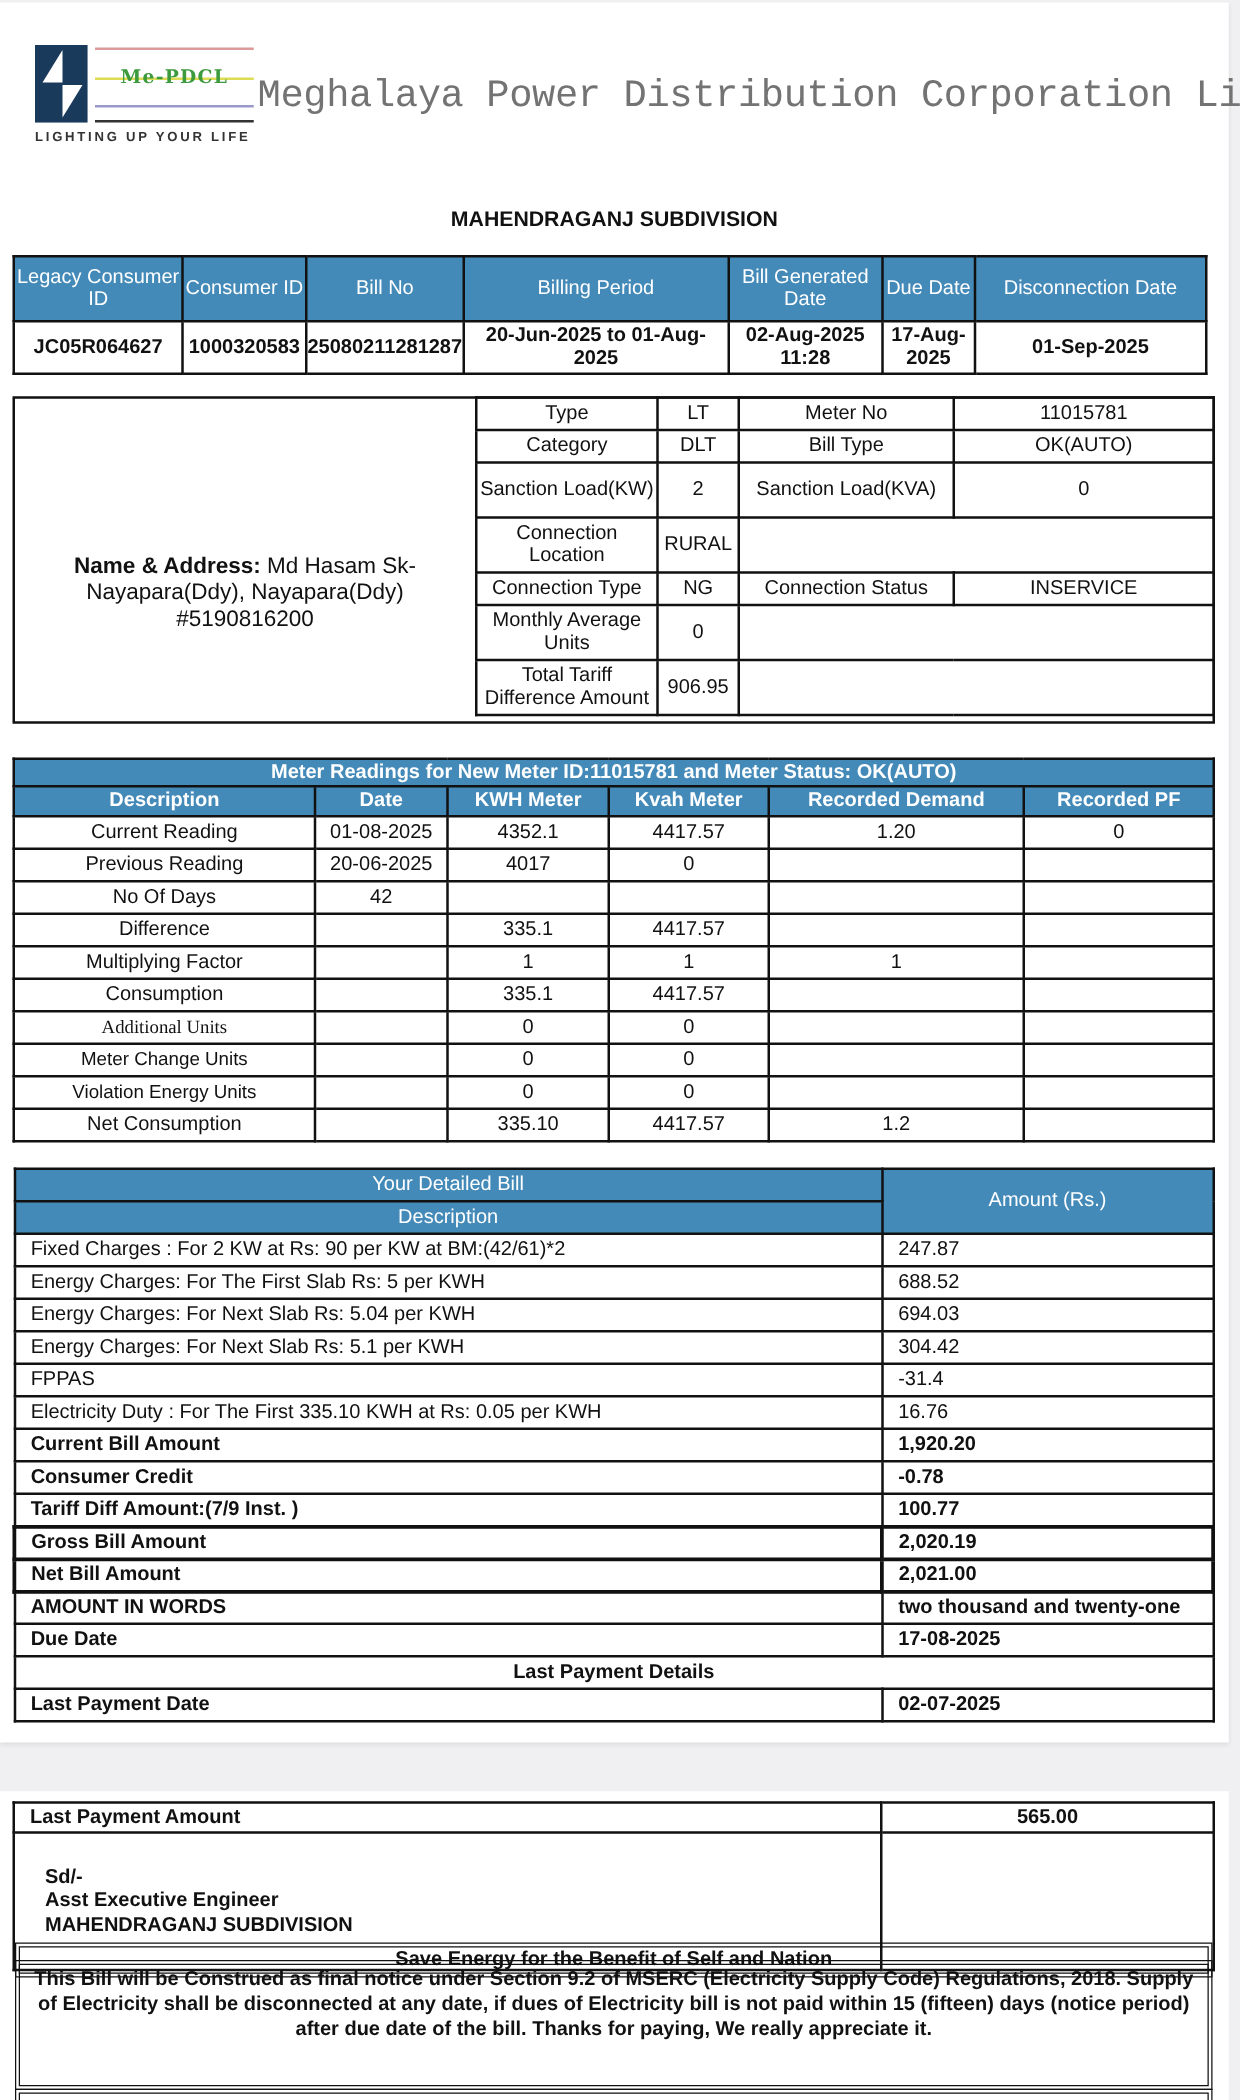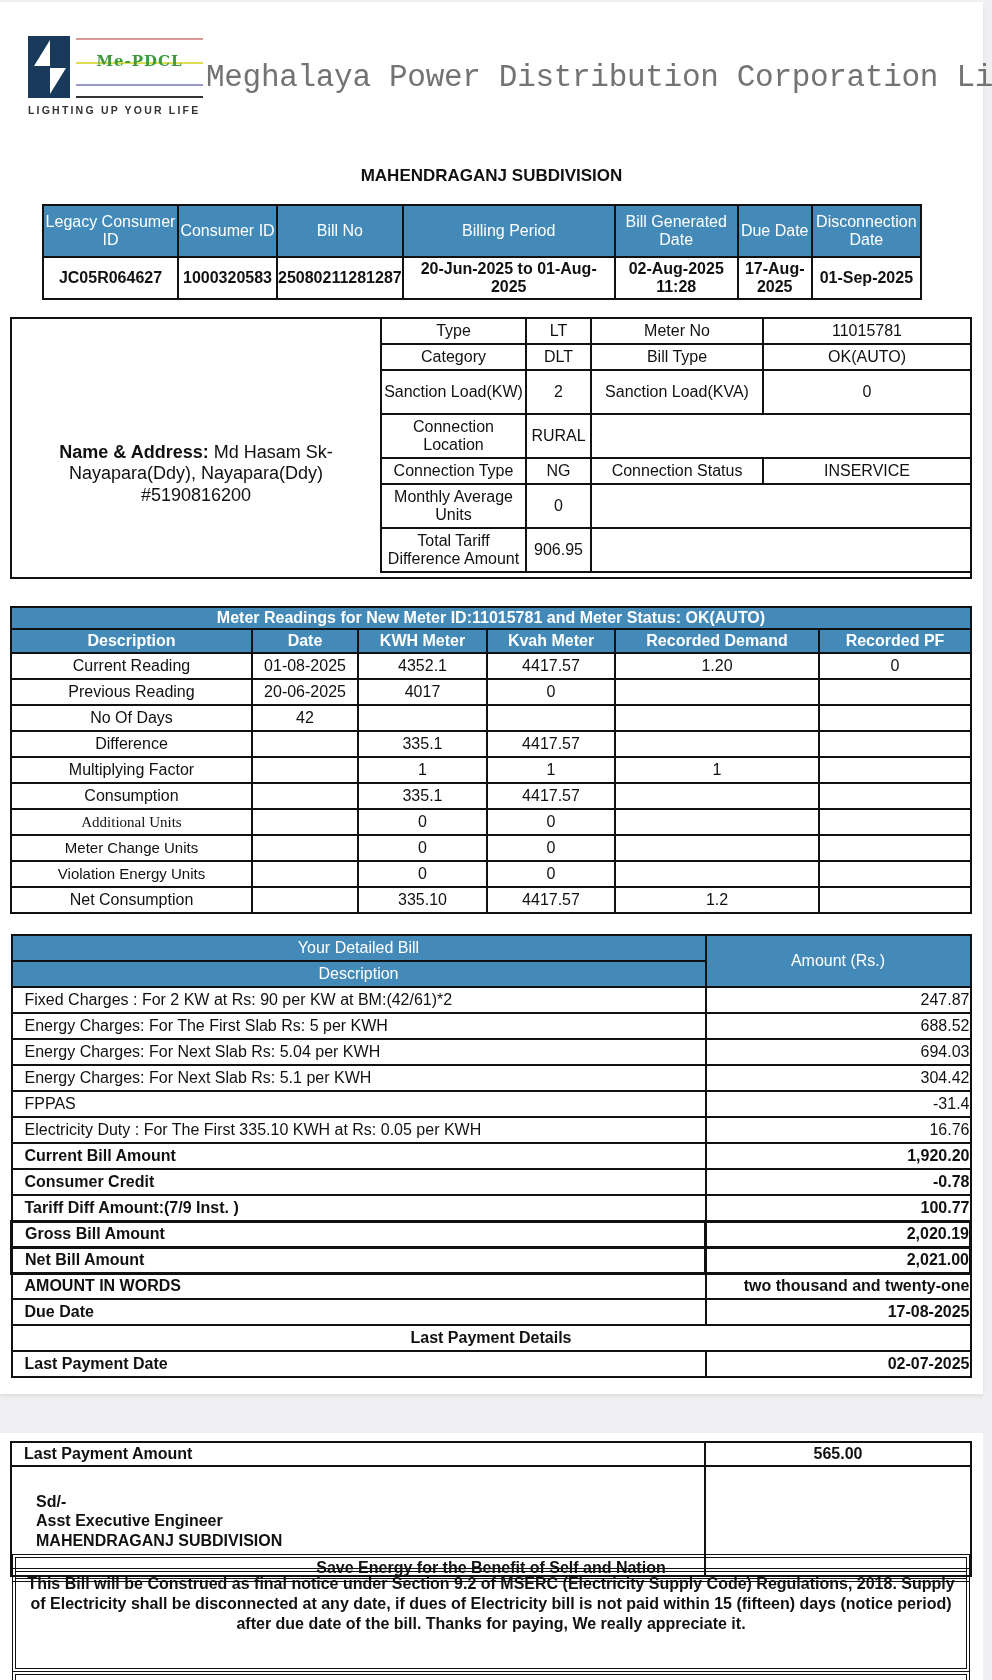--- a/index.html
+++ b/index.html
@@ -17,41 +17,41 @@
   .logo-text { position: absolute; left: 0; top: 16px; width: 127px; text-align: center; font-family: "DejaVu Serif", serif; font-weight: bold; font-size: 15px; color: #3d9a3d; letter-spacing: 1px; background: transparent; }
   .tagline { position: absolute; left: 0; top: 68px; font-size: 10.5px; letter-spacing: 2.2px; color: #333; font-weight: bold; white-space: nowrap; }
   .company { position: absolute; left: 206px; top: 58px; font-size: 31px; font-family: Liberation Mono, monospace; color: #737373; white-space: nowrap; letter-spacing: -0.3px; }
   .subdiv { position: absolute; left: 0; width: 983px; top: 164px; text-align: center; font-size: 17px; font-weight: bold; }
 
   table { border-collapse: collapse; position: absolute; font-size: 16px; }
   td, th { border: 2px solid #111; text-align: center; font-weight: normal; line-height: 1.12; }
   .blue { background: #448ab9; color: #fff; }
 
   
-  #t1 { left: 10px; top: 202px; width: 880px; margin-left: 32px; }
+  #t1 { left: 10px; top: 202px; width: 956px; }
   #t1 th { height: 52px; font-size: 16px; }
   #t1 td { height: 42px; font-weight: bold; font-size: 16px; }
 
   
   #info-wrap { position: absolute; left: 10px; top: 315px; width: 962px; height: 262px; border: 2px solid #111; }
   #nameaddr { position: absolute; left: 0; top: 0; width: 368px; height: 310px; display: flex; align-items: center; justify-content: center; text-align: center; font-size: 18px; padding: 0 30px; line-height: 1.2; }
   #t2 { left: 368px; top: -2px; width: 592px; font-size: 16px; }
   #t2 td { height: 26px; }
   #t2 td.tall { height: 44px; }
 
   
   #t3 { left: 10px; top: 604px; width: 962px; font-size: 16px; }
   #t3 td { height: 26px; }
   #t3 th { height: 24px; font-weight: bold; font-size: 16px; }
   #t3 .title { height: 22px; font-weight: bold; }
 
   
   #t4 { left: 10px; top: 932px; width: 962px; font-size: 16px; }
   #t4 td { height: 26px; text-align: left; padding-left: 12px; }
-  #t4 td.amt { text-align: right; padding-left: 0; }
+  #t4 td.amt { text-align: left; padding-left: 12px; }
   #t4 th { height: 26px; }
   #t4 tr.bold td { font-weight: bold; }
   #t4 tr.thick td { border-width: 3px; }
   #t4 .center { text-align: center; padding-left: 0; }
 
   
   #t5 { left: 10px; top: 8px; width: 962px; font-size: 16px; }
   #t5 td { height: 24px; text-align: left; padding-left: 12px; font-weight: bold; }
   #t5 td.amt { text-align: center; padding-left: 0; }
   #t5 td.sign { height: 110px; font-weight: bold; padding-left: 24px; line-height: 1.2; vertical-align: middle; }

